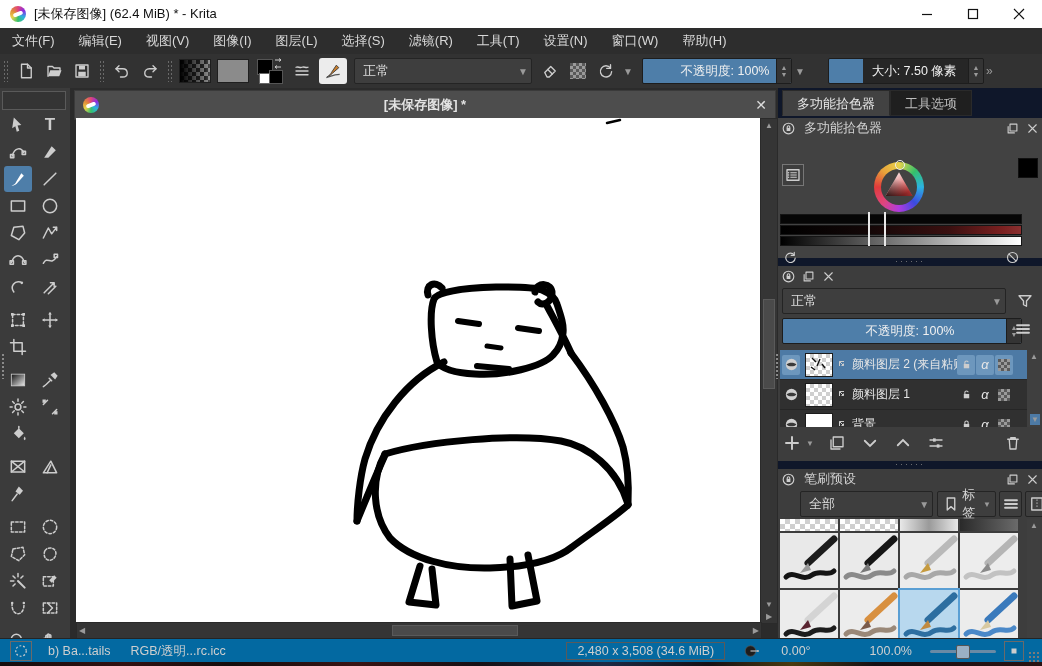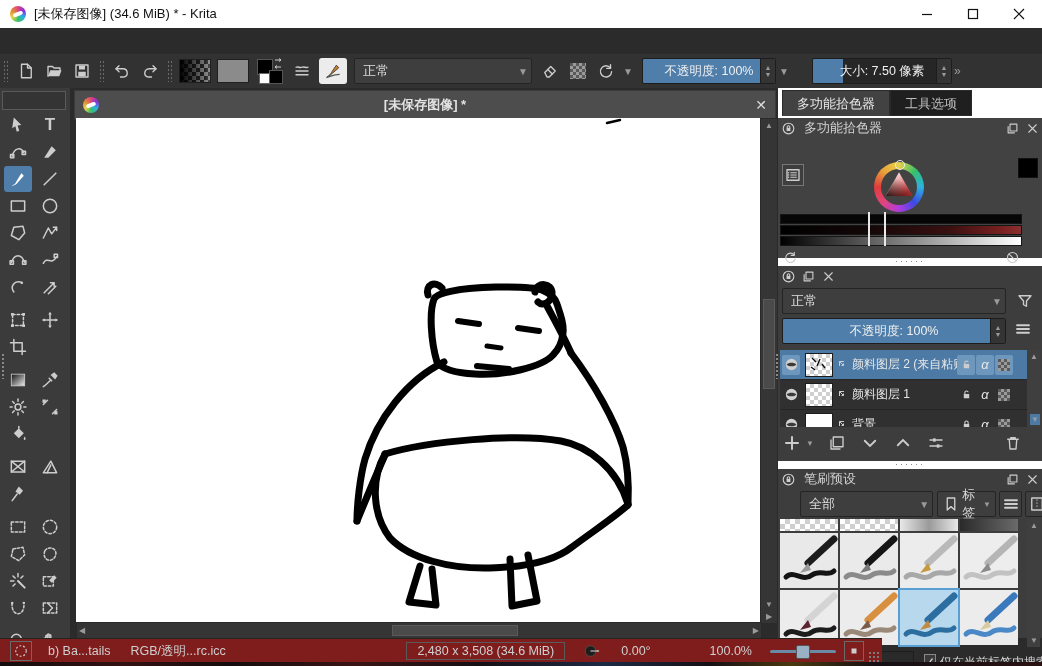--- a/index.html
+++ b/index.html
@@ -42,21 +42,21 @@
   .fgbg .bg2{position:absolute;right:1px;bottom:0;width:12px;height:12px;background:#000;border:1px solid #555;}
   .fgbg .wh{position:absolute;left:3px;bottom:0;width:9px;height:9px;background:#fff;border:1px solid #666;}
   .brush-edit-btn{width:28px;height:26px;background:#ececec;border-radius:3px;margin:0 3px;
                   display:flex;align-items:center;justify-content:center;}
   .combo{height:24px;background:#3e3e3e;border:1px solid #242424;border-radius:2px;
          display:flex;align-items:center;color:#dcdcdc;}
   .combo .lbl{padding-left:8px;flex:1;text-align:left;}
   .combo .arrow{width:16px;color:#9a9a9a;font-size:10px;text-align:center;}
   .blend-combo{width:176px;margin:0 4px;}
   .slider-ctl{position:relative;height:24px;background:#262626;border:1px solid #1d1d1d;border-radius:2px;
-              overflow:hidden;display:flex;align-items:center;}
+              overflow:hidden;display:flex;align-items:center;padding-left:16px;}
   .slider-ctl .fill{position:absolute;left:0;top:0;bottom:0;background:#4e7ea9;}
   .slider-ctl .txt{position:relative;width:100%;text-align:center;color:#f0f0f0;font-size:12.5px;z-index:2;}
   .spinner{width:14px;height:24px;display:flex;flex-direction:column;align-items:center;justify-content:center;
            background:#343434;border-left:1px solid #1d1d1d;color:#9a9a9a;font-size:7px;line-height:7px;}
   .mini-drop{width:16px;height:24px;display:flex;align-items:center;justify-content:center;
              color:#9a9a9a;font-size:10px;}
   .overflow-chev{margin-left:2px;color:#9a9a9a;font-size:12px;}
 
   
   .toolbox{left:0;top:88px;width:70px;height:550px;background:#3b3b3b;}
@@ -78,21 +78,21 @@
   .cv-close{margin-left:auto;width:28px;text-align:center;color:#dcdcdc;font-size:14px;z-index:2;}
   .cv-icon{margin-left:8px;z-index:2;}
   .canvas{position:absolute;left:6px;top:30px;width:684px;height:504px;background:#ffffff;overflow:hidden;}
   .vscroll{position:absolute;left:690px;top:30px;width:16px;height:504px;background:#353535;border:1px solid #2a2a2a;}
   .vscroll .thumb{position:absolute;left:2px;top:180px;width:10px;height:88px;background:#4a4a4a;border:1px solid #5a5a5a;}
   .hscroll{position:absolute;left:6px;top:534px;width:684px;height:15px;background:#353535;border:1px solid #2a2a2a;}
   .hscroll .thumb{position:absolute;left:315px;top:2px;width:124px;height:9px;background:#4a4a4a;border:1px solid #5a5a5a;}
   .scroll-arrow{position:absolute;color:#9a9a9a;font-size:8px;}
 
   
-  .rightdock{left:778px;top:88px;width:264px;height:550px;background:#ffffff;}
+  .rightdock{left:778px;top:88px;width:264px;height:550px;background:#0f172a;}
   .dock-tabs{position:absolute;left:4px;top:2px;height:26px;display:flex;}
   .dock-tab{padding:0 14px;line-height:25px;font-size:13px;border:1px solid #2a2a2a;}
   .dock-tab.active{background:#424242;color:#e8e8e8;border-bottom-color:#424242;}
   .dock-tab.inactive{background:#1f1f1f;color:#bdbdbd;}
   .panel-head{display:flex;align-items:center;height:20px;color:#d2d2d2;font-size:13px;}
   .panel-head .ph-title{margin-left:6px;flex:1;}
   .ph-btn{width:20px;display:flex;justify-content:center;}
   .drag-dots{height:6px;display:flex;align-items:center;justify-content:center;color:#7a7a7a;
              font-size:9px;letter-spacing:2px;}
 
@@ -156,21 +156,21 @@
   .br-cell.selected{outline:2px solid #5a9fd4;}
   .br-scroll{position:absolute;right:2px;top:50px;width:13px;height:128px;background:#3f3f3f;}
   .search-row{position:absolute;left:4px;top:182px;width:252px;display:flex;align-items:center;}
   .search-input{width:120px;height:20px;background:#2a2a2a;border:1px solid #1d1d1d;color:#bdbdbd;
                 font-size:12px;padding:0 5px;font-family:"Liberation Sans",sans-serif;}
   .chk{width:14px;height:14px;border:1px solid #888;background:#3a3a3a;margin:0 4px 0 10px;
        display:flex;align-items:center;justify-content:center;color:#e8e8e8;font-size:12px;}
   .chk-label{font-size:12px;color:#d8d8d8;white-space:nowrap;}
 
   
-  .statusbar{left:0;top:638px;width:882px;height:24px;background:#7f1d1d;display:flex;
+  .statusbar{left:0;top:638px;width:1042px;height:24px;background:#0369a1;display:flex;
              align-items:center;border-top:1px solid #242424;font-size:12.5px;color:#cfcfcf;}
   .sb-icon-btn{width:20px;height:18px;border:1px solid #6a6a6a;margin:0 6px 0 10px;
                display:flex;align-items:center;justify-content:center;}
   .sb-item{margin:0 10px;white-space:nowrap;}
   .dims-box{border:1px solid #5a5a5a;padding:1px 10px;margin:0 8px;}
   .sb-slider{position:relative;width:66px;height:3px;background:#6a8aa5;border-radius:2px;margin:0 8px;}
   .sb-slider .knob{position:absolute;left:26px;top:-5px;width:12px;height:12px;background:#9ab0c4;
                    border:1px solid #555;border-radius:2px;}
   .sb-sq-btn{width:18px;height:18px;border:1px solid #6a6a6a;display:flex;align-items:center;
              justify-content:center;margin-right:4px;}
@@ -184,40 +184,53 @@
                  background-size:4px 4px;}
   svg{display:block;}
 </style>
 </head>
 <body>
 
 <div class="app">
 
   <div class="abs titlebar">
     <div class="krita-logo"></div>
-    <div class="title-text">[未保存图像] (34.6 MiB) * - Krita</div>
+    <div class="title-text">[未保存图像] (62.4 MiB) * - Krita</div>
     <div class="win-btns">
       <div class="win-btn">
         <svg width="12" height="12" viewBox="0 0 12 12">
             <path d="M1 6.5 H11" stroke="#111" stroke-width="1.2"></path>
           </svg>
       </div>
       <div class="win-btn">
         <svg width="12" height="12" viewBox="0 0 12 12">
             <rect x="1.5" y="1.5" width="9" height="9" fill="none" stroke="#111" stroke-width="1.2"></rect>
           </svg>
       </div>
       <div class="win-btn">
         <svg width="12" height="12" viewBox="0 0 12 12">
             <path d="M1 1 L11 11 M11 1 L1 11" stroke="#111" stroke-width="1.2"></path>
           </svg>
       </div>
     </div>
   </div>
 
+  <div class="abs menubar" id="menubar">
+      <span class="menu-item">文件(F)</span>
+      <span class="menu-item">编辑(E)</span>
+      <span class="menu-item">视图(V)</span>
+      <span class="menu-item">图像(I)</span>
+      <span class="menu-item">图层(L)</span>
+      <span class="menu-item">选择(S)</span>
+      <span class="menu-item">滤镜(R)</span>
+      <span class="menu-item">工具(T)</span>
+      <span class="menu-item">设置(N)</span>
+      <span class="menu-item">窗口(W)</span>
+      <span class="menu-item">帮助(H)</span>
+    </div>
 
   <div class="abs toolbar">
     <div class="grip"></div>
     <div class="tbtn">
         <svg width="18" height="18" viewBox="0 0 24 24">
           <path d="M6 3 H14 L19 8 V21 H6 Z" stroke="#cdcdcd" stroke-width="1.8" fill="none" stroke-linecap="round" stroke-linejoin="round"></path>
           <path d="M14 3 V8 H19" stroke="#cdcdcd" stroke-width="1.8" fill="none" stroke-linecap="round" stroke-linejoin="round"></path>
         </svg>
       </div>
     <div class="tbtn">

